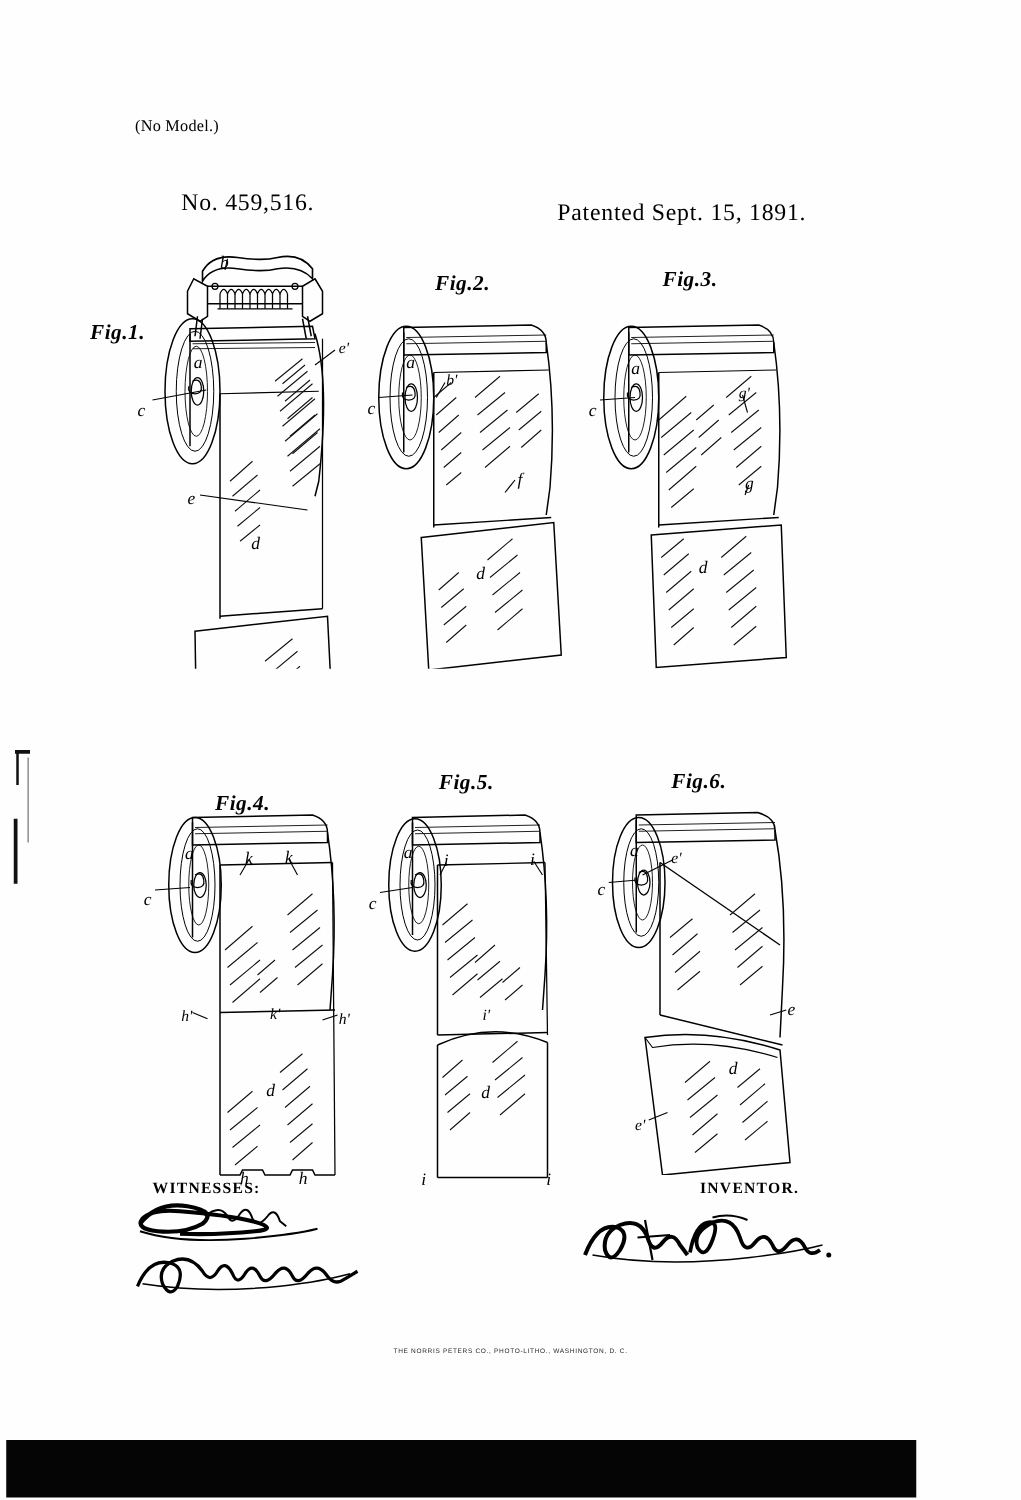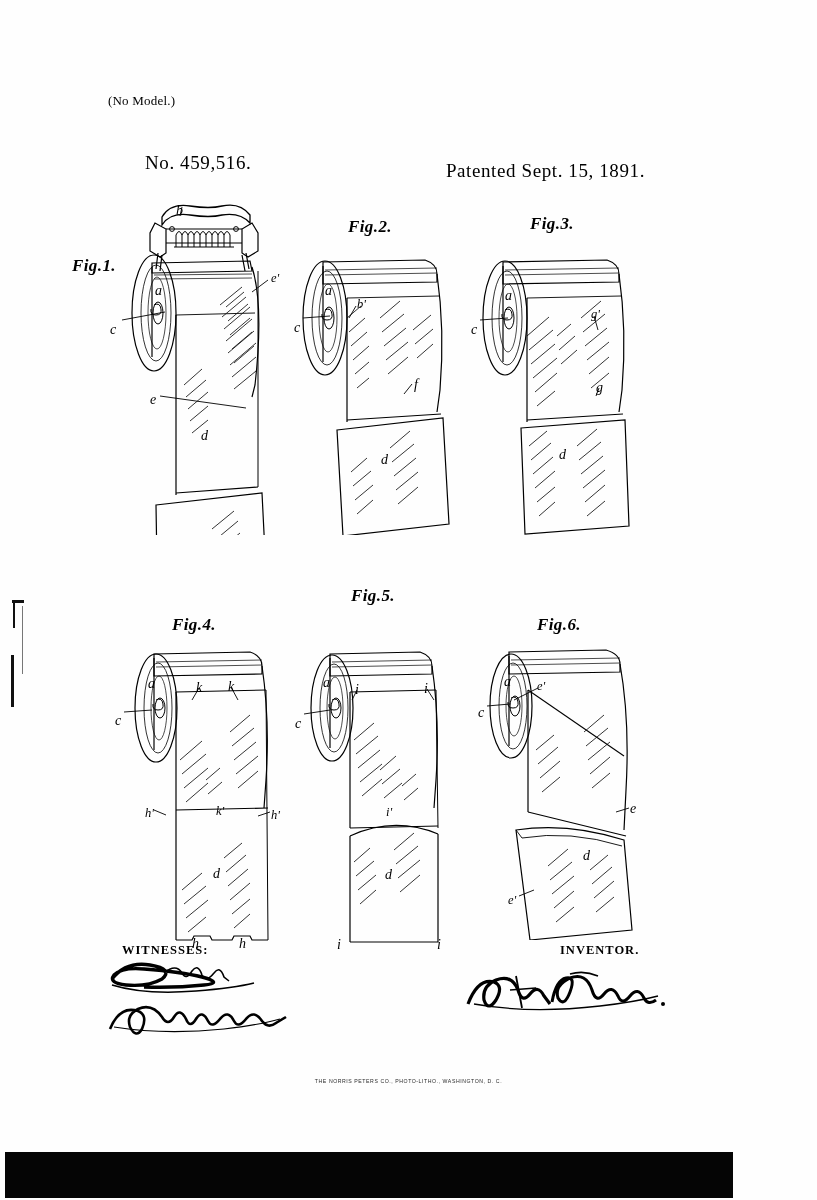--- a/index.html
+++ b/index.html
@@ -365,22 +365,22 @@
       <path d="M487 706 L510 704"></path>
       <path d="M538 688 L514 700"></path>
       <path d="M629 808 L616 812"></path>
       <path d="M519 896 L534 890"></path>
     </g>
   </svg>
 
   <div class="fig-caption" style="left:72px; top:214px;margin-top:42px;">Fig.1.</div>
   <div class="fig-caption" style="left:348px; top:217px;">Fig.2.</div>
   <div class="fig-caption" style="left:530px; top:214px;font-family:Liberation Serif, serif;">Fig.3.</div>
-  <div class="fig-caption" style="left:172px; top:615px;">Fig.4.</div>
-  <div class="fig-caption" style="left:351px; top:586px;">Fig.5.</div>
+  <div class="fig-caption" style="left:172px; top:633px;">Fig.4.</div>
+  <div class="fig-caption" style="left:351px; top:616px;">Fig.5.</div>
   <div class="fig-caption" style="left:537px; top:615px;">Fig.6.</div>
 
   <div id="ref-layer">
       <div class="ref" style="left: 176px; top: 203px;">b</div>
       <div class="ref sm" style="left: 271px; top: 271px;">e'</div>
       <div class="ref" style="left: 155px; top: 283px;">a</div>
       <div class="ref" style="left: 110px; top: 322px;">c</div>
       <div class="ref" style="left: 150px; top: 392px;">e</div>
       <div class="ref" style="left: 201px; top: 428px;">d</div>
       <div class="ref" style="left: 325px; top: 283px;">a</div>

